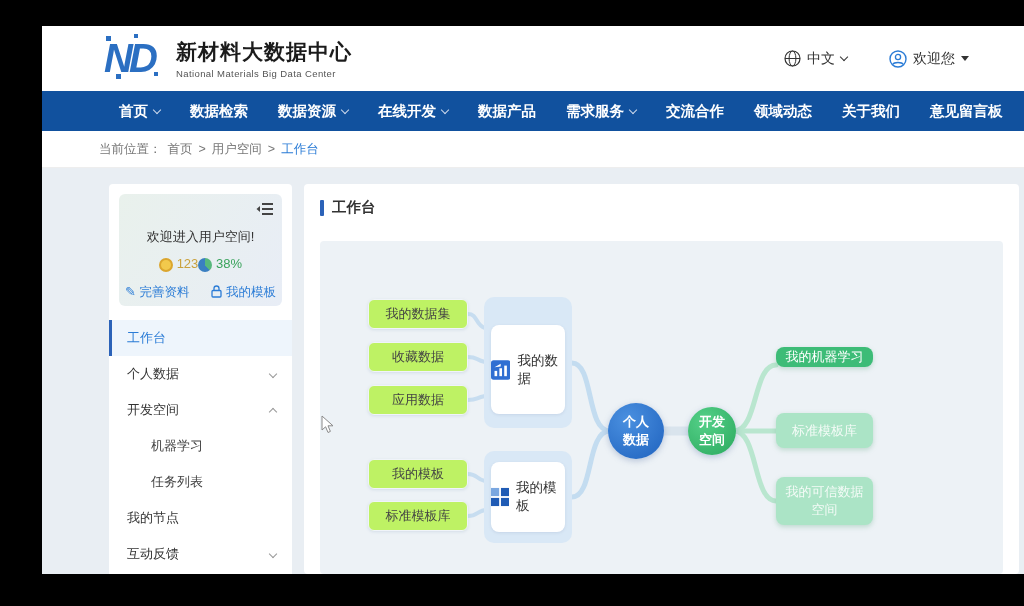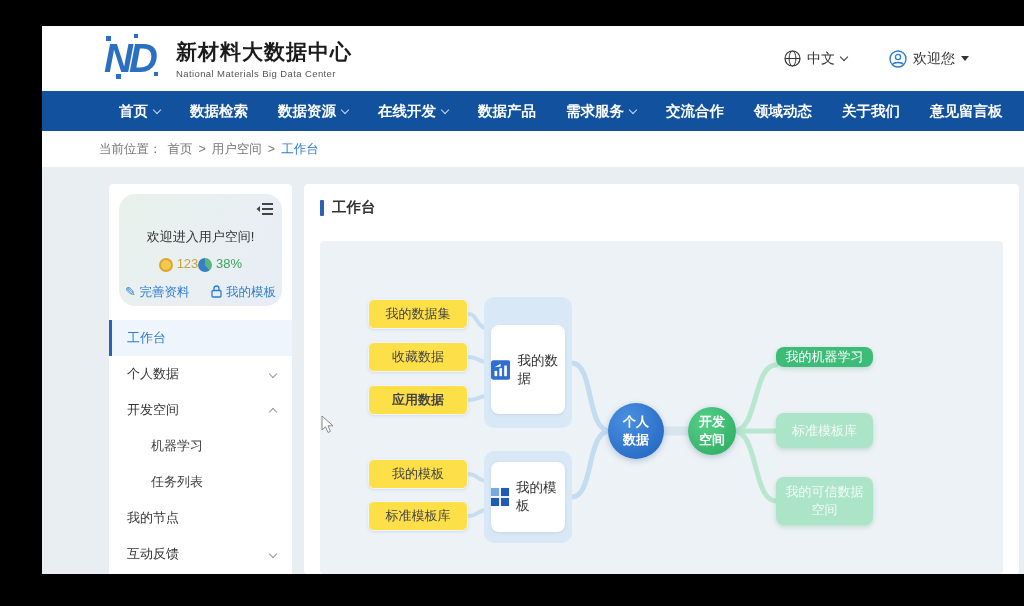--- a/index.html
+++ b/index.html
@@ -28,21 +28,21 @@
 
   
   .crumbbar { height:37px; background:#fff; display:flex; align-items:center; padding-left:57px; font-size:12.5px; color:#777; gap:6px; border-bottom:1px solid #eee; }
   .crumbbar .cur { color:#2b7cd6; }
 
   
   .page { position:relative; height:406px; background:#e9eef3; }
 
   
   .sidebar { position:absolute; left:67px; top:16px; width:183px; height:390px; background:#fff; border-radius:4px 4px 0 0; overflow:hidden; }
-  .user-card { position:relative; margin:10px; height:112px; border-radius:16px;
+  .user-card { position:relative; margin:10px; height:112px; border-radius:6px;
     background:linear-gradient(120deg,#e9f1ec 0%,#e8edf6 100%); padding-top:34px; text-align:center; }
   .fold-icon { position:absolute; top:8px; right:8px; cursor:pointer; }
   .welcome-line { font-size:13px; color:#333; }
   .stats { display:flex; justify-content:center; align-items:center; gap:0; margin-top:10px; font-size:13px; }
   .coin { display:inline-block; width:14px; height:14px; border-radius:50%; background:#f2c94c; border:2px solid #dba62e; vertical-align:middle; }
   .pie { display:inline-block; width:14px; height:14px; border-radius:50%;
     background:conic-gradient(#57b87c 0 38%, #3a7fc1 38% 100%); vertical-align:middle; }
   .stat-gold { color:#c9a23e; }
   .stat-green { color:#3aa35c; }
   .card-links { display:flex; justify-content:center; gap:22px; margin-top:12px; font-size:12.5px; color:#2b7cd6; }
@@ -59,21 +59,21 @@
 
   
   .panel { position:absolute; left:262px; top:16px; width:715px; height:390px; background:#fff; border-radius:4px; }
   .panel-title { display:flex; align-items:center; gap:8px; padding:14px 0 0 16px; }
   .panel-title .bar { width:4px; height:16px; background:#2b62b8; border-radius:1px; }
   .panel-title .txt { font-size:14.5px; font-weight:bold; color:#333; }
   .canvas { position:absolute; left:16px; top:57px; width:683px; height:333px; background:#edf2f6; border-radius:4px; overflow:hidden; }
 
   
   .mnode { position:absolute; display:flex; align-items:center; justify-content:center; text-align:center; }
-  .leaf-white { width:100px; height:30px; background:#fde047; border:1px solid #f0f4f9; border-radius:6px;
+  .leaf-white { width:100px; height:30px; background:#bef264; border:1px solid #f0f4f9; border-radius:6px;
     font-size:13px; color:#444; box-shadow:0 1px 3px rgba(140,160,190,.25); }
   .group-box { width:88px; background:#d9e8f6; border-radius:10px; }
   .group-card { position:absolute; left:7px; right:7px; background:#fff; border-radius:8px;
     display:flex; flex-direction:row; align-items:center; justify-content:center; gap:7px;
     font-size:13.5px; color:#333; box-shadow:0 1px 3px rgba(140,160,190,.25); }
   .circle { border-radius:50%; color:#fff; font-size:13px; font-weight:bold; line-height:1.35;
     display:flex; align-items:center; justify-content:center; text-align:center;
     box-shadow:0 2px 6px rgba(80,110,160,.35); }
   .circle .wrap2 { width:2.2em; }
   .root-circle { background:radial-gradient(circle at 35% 30%,#4a90e0,#1f62be); width:56px; height:56px; }
@@ -247,21 +247,21 @@
             <path d="M414 190 C438 190 433 260 456 260"></path>
           </g>
         </svg>
 
         <div class="mnode leaf-white" style="left:48px;top:58px;">
               <span>我的数据集</span>
             </div>
         <div class="mnode leaf-white" style="left:48px;top:101px;">
               <span>收藏数据</span>
             </div>
-        <div class="mnode leaf-white" style="left:48px;top:144px;font-weight:bold;">
+        <div class="mnode leaf-white" style="left:48px;top:144px;">
               <span>应用数据</span>
             </div>
 
         <div class="group-box" style="position:absolute;left:164px;top:56px;height:131px;">
           <div class="group-card" style="top:28px;bottom:14px;">
             <svg width="22" height="22" viewBox="0 0 22 22">
               <rect x="0" y="0" width="22" height="22" rx="3" fill="#2f6fd2"></rect>
               <rect x="4" y="12" width="3" height="6" fill="#fff"></rect>
               <rect x="9.5" y="9" width="3" height="9" fill="#fff"></rect>
               <rect x="15" y="6" width="3" height="12" fill="#fff"></rect>

